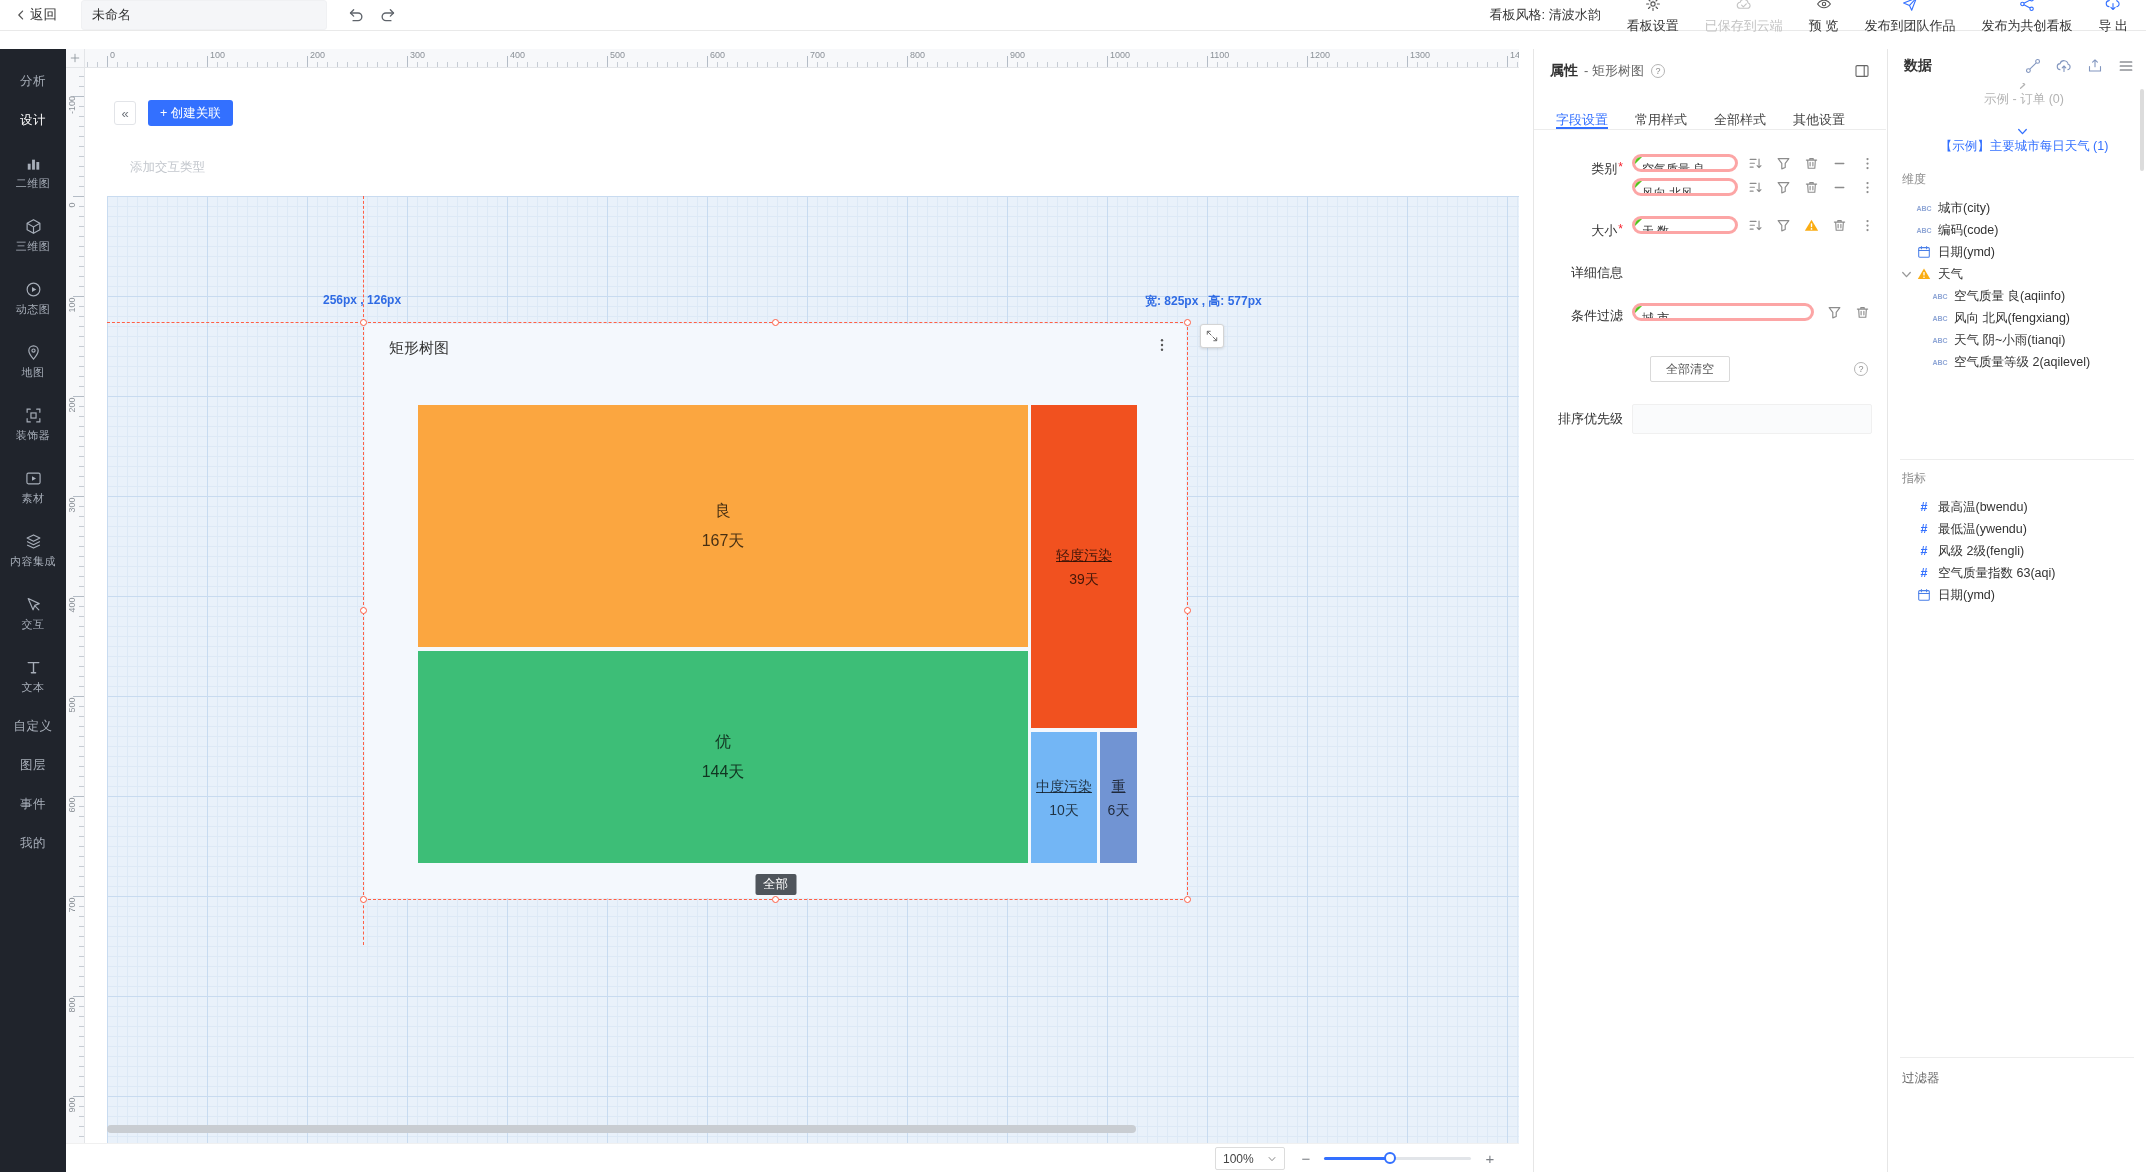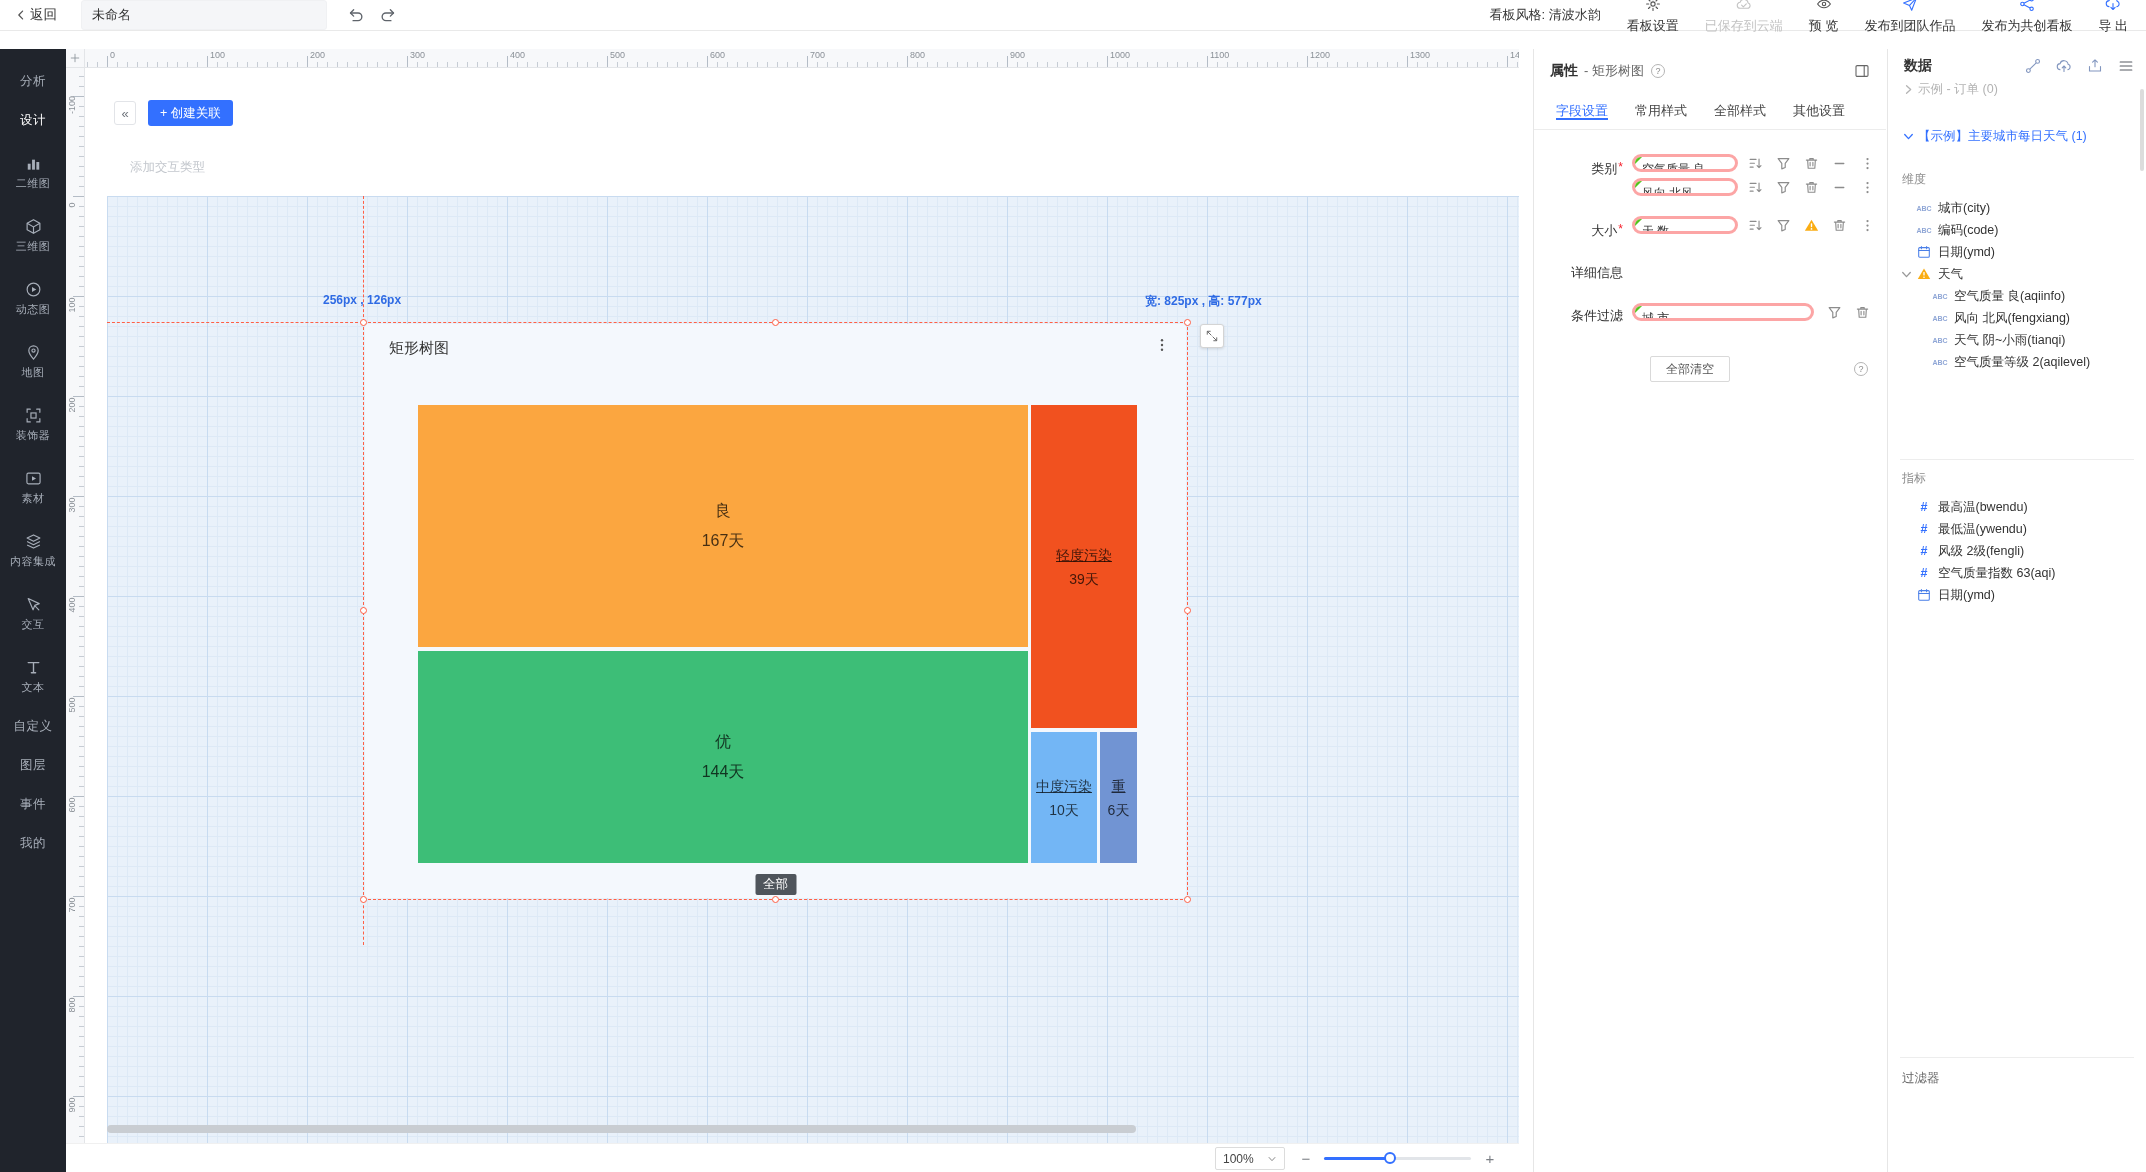--- a/index.html
+++ b/index.html
@@ -115,21 +115,21 @@
 
   
   .props { position:absolute; left:1533px; top:49px; width:353px; height:1123px; background:#fff;
            border-left:1px solid #e6e6e6; z-index:8; }
   .p-head { height:44px; display:flex; align-items:center; padding:0 16px; }
   .p-title { font-size:14px; font-weight:bold; color:#333; }
   .p-sub { font-size:13px; color:#666; margin-left:6px; }
   .qmark { width:14px; height:14px; border:1px solid #b5b5b5; border-radius:50%; color:#8c8c8c; font-size:9px;
            display:inline-flex; align-items:center; justify-content:center; margin-left:7px; flex:none; cursor:pointer; }
   .p-collapse { margin-left:auto; width:16px; height:16px; color:#666; cursor:pointer; }
-  .p-tabs { height:37px; display:flex; align-items:center; padding:0 22px; gap:27px; border-bottom:1px solid #ececec; }
+  .p-tabs { height:37px; display:flex; align-items:flex-end; padding:0 22px; gap:27px; border-bottom:1px solid #ececec; }
   .ptab { font-size:13px; color:#444; position:relative; display:flex; align-items:center; cursor:pointer; white-space:nowrap; }
   .ptab.active { color:#3370ff; }
   .ptab.active::after { content:""; position:absolute; left:0; right:0; bottom:0; height:2px; background:#3370ff; }
   .p-body { padding-top:24px; font-size:13px; }
   .f-row { display:flex; }
   .r-cat { margin-bottom:20px; } .r-size { margin-bottom:16px; } .r-detail { margin-bottom:15px; } .r-filter { margin-bottom:27px; }
   .f-label { width:89px; min-width:89px; text-align:right; color:#333; line-height:26px; font-size:13px; }
   .req::after { content:"*"; color:#f5222d; font-size:12px; margin-left:1px; vertical-align:2px; }
   .f-field { margin-left:9px; flex:1; min-width:0; }
   .pill-row { display:flex; align-items:center; }
@@ -153,21 +153,21 @@
                border-left:1px solid #e6e6e6; z-index:8; overflow:hidden; }
   .dp-head { position:absolute; left:0; top:0; right:0; height:34px; background:#fff; z-index:3;
              display:flex; align-items:center; padding:0 12px 0 16px; }
   .dp-title { font-size:14px; font-weight:bold; color:#333; }
   .dp-tools { margin-left:auto; display:flex; gap:15px; align-items:center; }
   .dp-tools .ico16 { color:#8296bf; cursor:pointer; }
   .dp-tools .ico16.dark { color:#565b63; }
   .dp-body { position:absolute; left:0; right:0; top:29px; bottom:0; overflow:hidden; z-index:1; }
   .dp-row { display:flex; align-items:center; height:22px; padding-left:14px; font-size:12.5px; color:#333;
             white-space:nowrap; cursor:pointer; }
-  .dp-row.dataset { color:#3370ff; }
+  .dp-row.dataset { color:#3370ff;flex-direction:column; }
   .dp-row.dataset.muted { color:#b3b3b3; }
   .dp-row.gap-top { margin-top:25px; }
   .dp-caret { width:13px; height:13px; margin-right:3px; display:inline-flex; flex:none; color:inherit; }
   .dp-row.item { padding-left:28px; }
   .dp-row.item.child { padding-left:44px; }
   .dp-row.item .dp-caret { margin-left:-16px; color:#999; }
   .dp-ico { width:16px; height:14px; margin-right:6px; display:inline-flex; align-items:center; justify-content:center;
             flex:none; color:#4a7fe8; }
   .fi-abc { font-size:7px; font-weight:bold; color:#8fa6d6; letter-spacing:0; }
   .fi-num { font-size:12.5px; font-weight:bold; color:#3370ff; }
@@ -916,20 +916,26 @@
               </span>
           </div>
         </div>
       </div>
 
       <div class="clear-row">
         <button class="clear-btn">全部清空</button>
         <span class="qmark row-help">?</span>
       </div>
 
+      <div class="f-row r-sort">
+        <div class="f-label" style="line-height:30px">
+          <span>排序优先级</span>
+        </div>
+        <div class="sort-input"></div>
+      </div>
 
     </div>
   </aside>
 
   <aside class="datapanel">
     <div class="dp-head">
       <span class="dp-title">数据</span>
       <span class="dp-tools">
         <span class="ico16">
             <svg viewBox="0 0 16 16">

